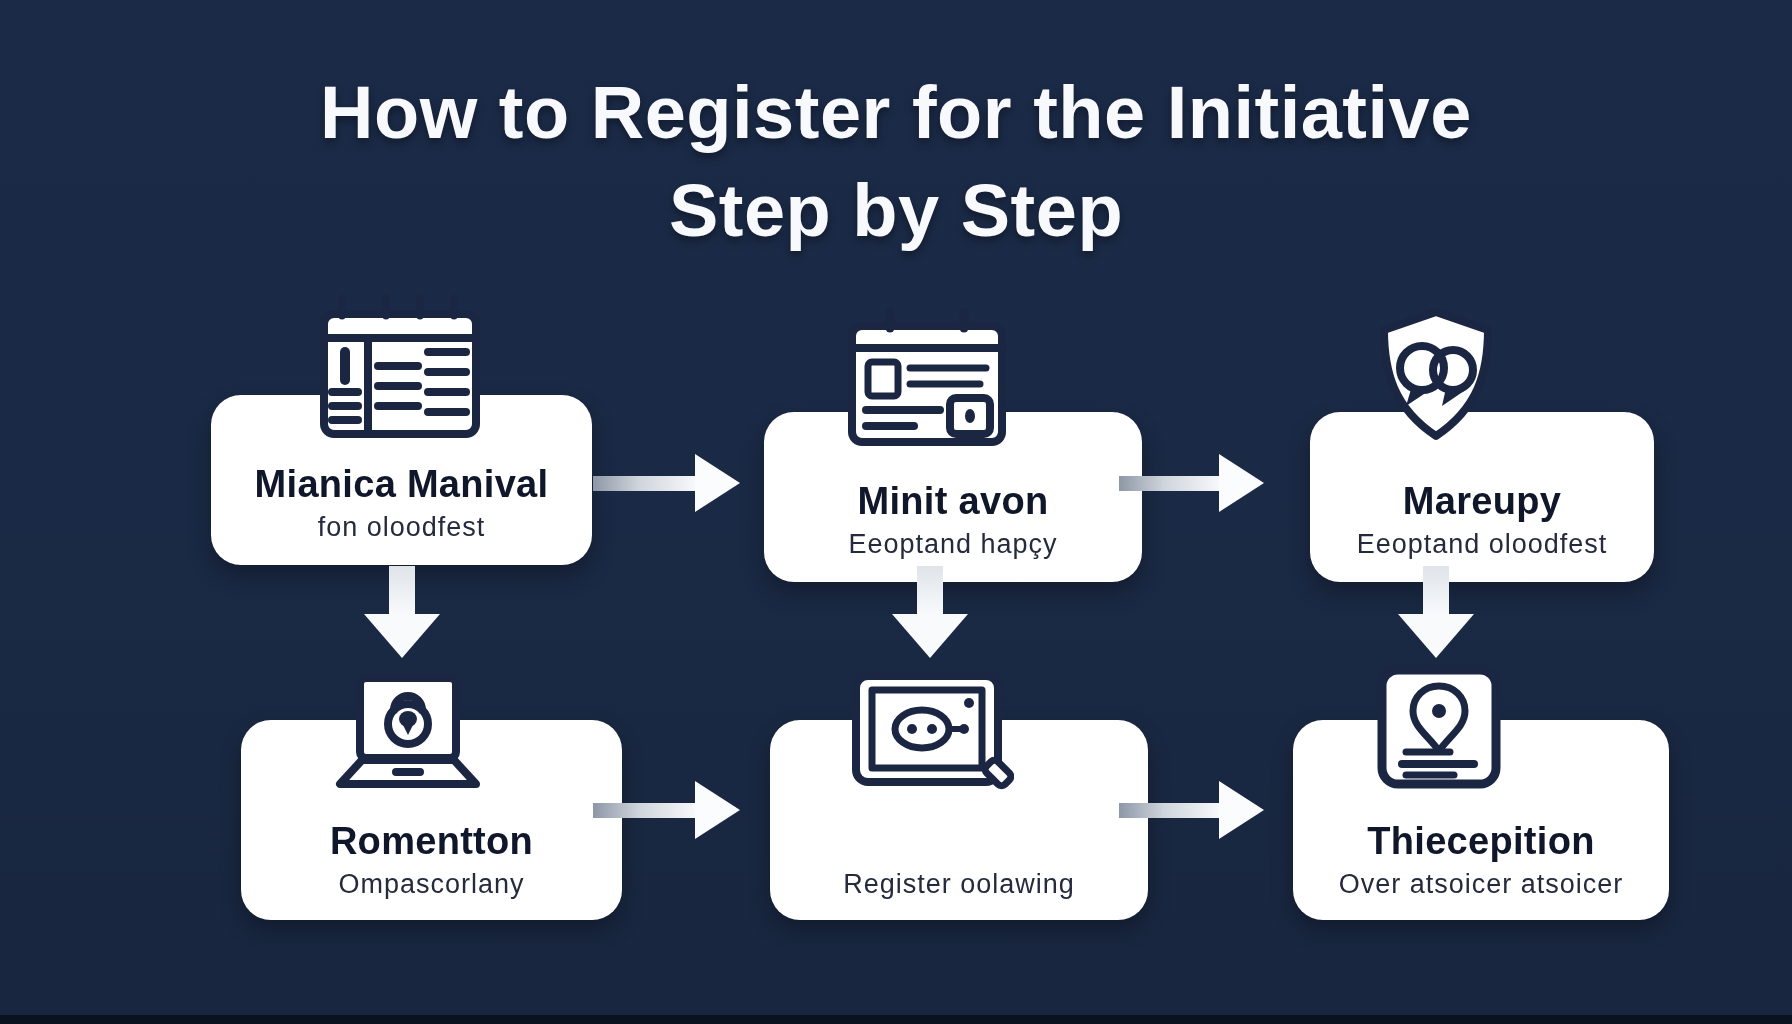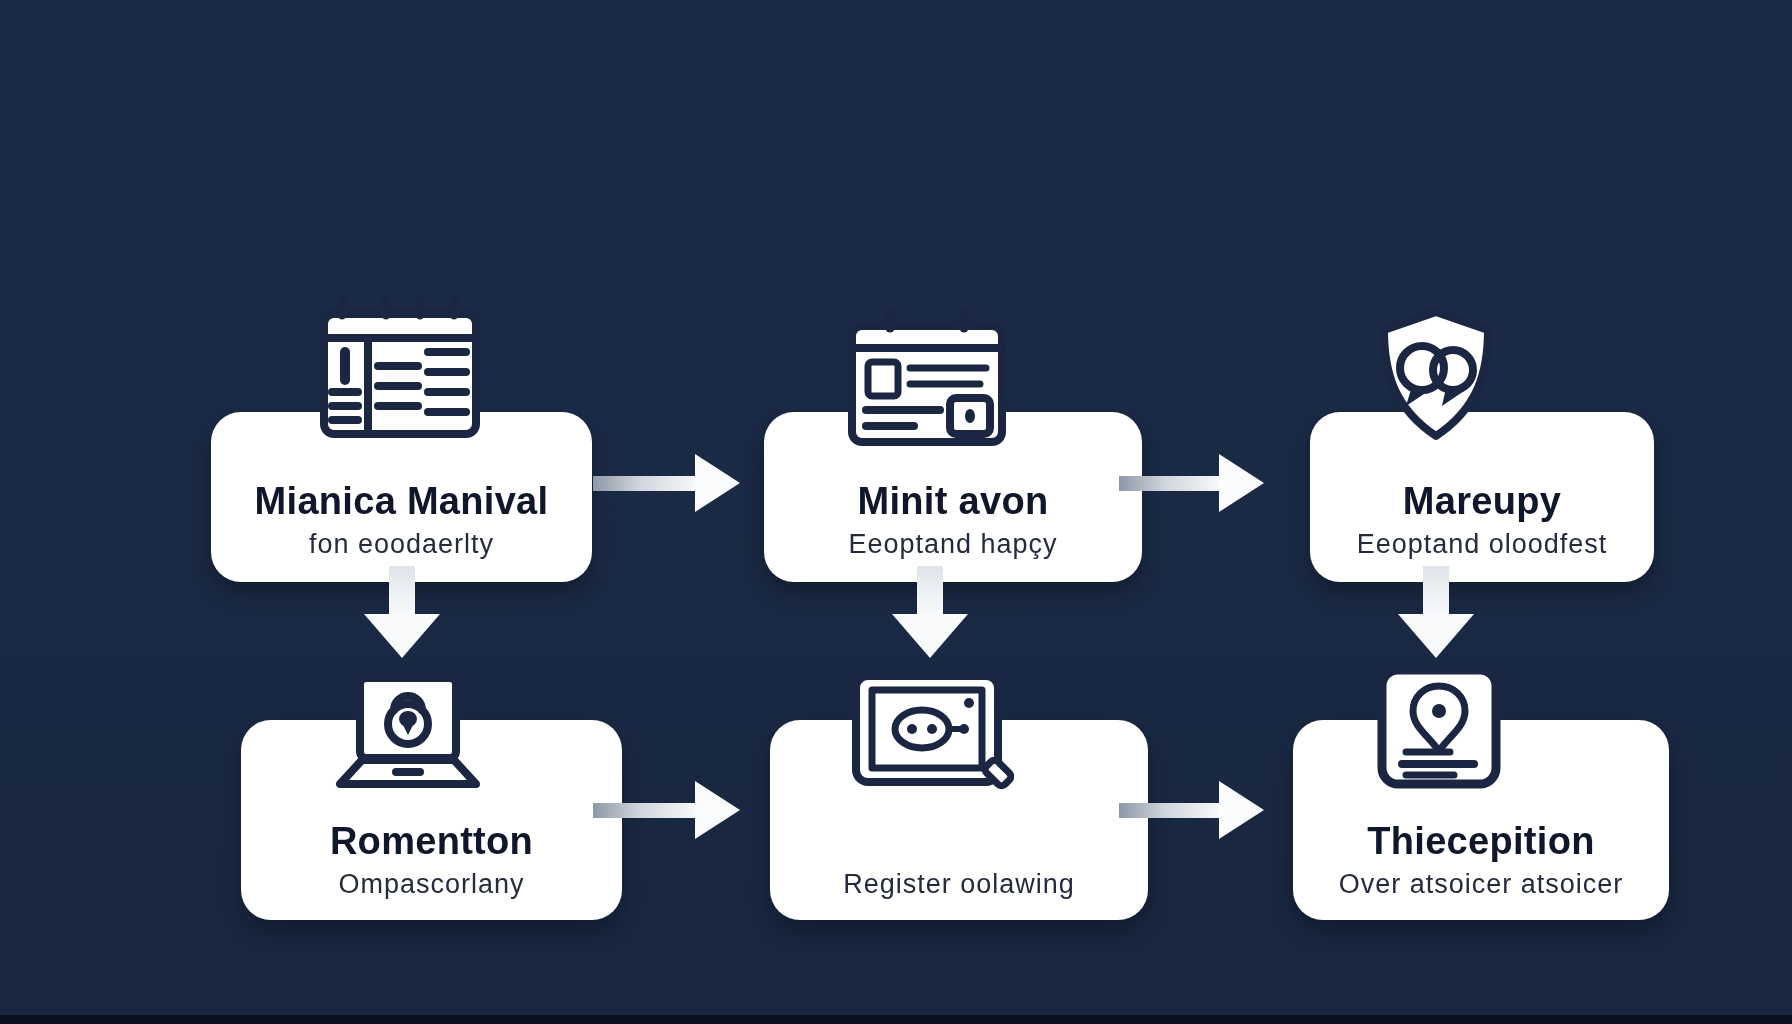--- a/index.html
+++ b/index.html
@@ -32,24 +32,28 @@
   .h-arrow .head{width:0;height:0;border-top:29px solid transparent;border-bottom:29px solid transparent;border-left:45px solid #fbfcfe;}
   .v-arrow{position:absolute;display:flex;flex-direction:column;align-items:center;}
   .v-arrow .shaft{width:26px;background:linear-gradient(180deg,#dfe4ea 0%,#f8fafc 100%);}
   .v-arrow .head{width:0;height:0;border-left:38px solid transparent;border-right:38px solid transparent;border-top:44px solid #f8fafc;}
 </style>
 </head>
 <body>
 
 <div class="canvas">
 
+  <div class="main-title">
+    <div>How to Register for the Initiative</div>
+    <div>Step by Step</div>
+  </div>
 
-  <div class="step-box row1" style="left:211px;top:412px;width:381px;height:148px;">
+  <div class="step-box row1" style="left:211px;top:395px;width:381px;height:148px;">
     <div class="step-title">Mianica Manival</div>
-    <div class="step-sub">fon eoodaerlty</div>
+    <div class="step-sub">fon oloodfest</div>
   </div>
   <div class="step-box row1" style="left:764px;top:412px;width:378px;height:148px;">
     <div class="step-title">Minit avon</div>
     <div class="step-sub">Eeoptand hapçy</div>
   </div>
   <div class="step-box row1" style="left:1310px;top:412px;width:344px;height:148px;">
     <div class="step-title">Mareupy</div>
     <div class="step-sub">Eeoptand oloodfest</div>
   </div>
 

